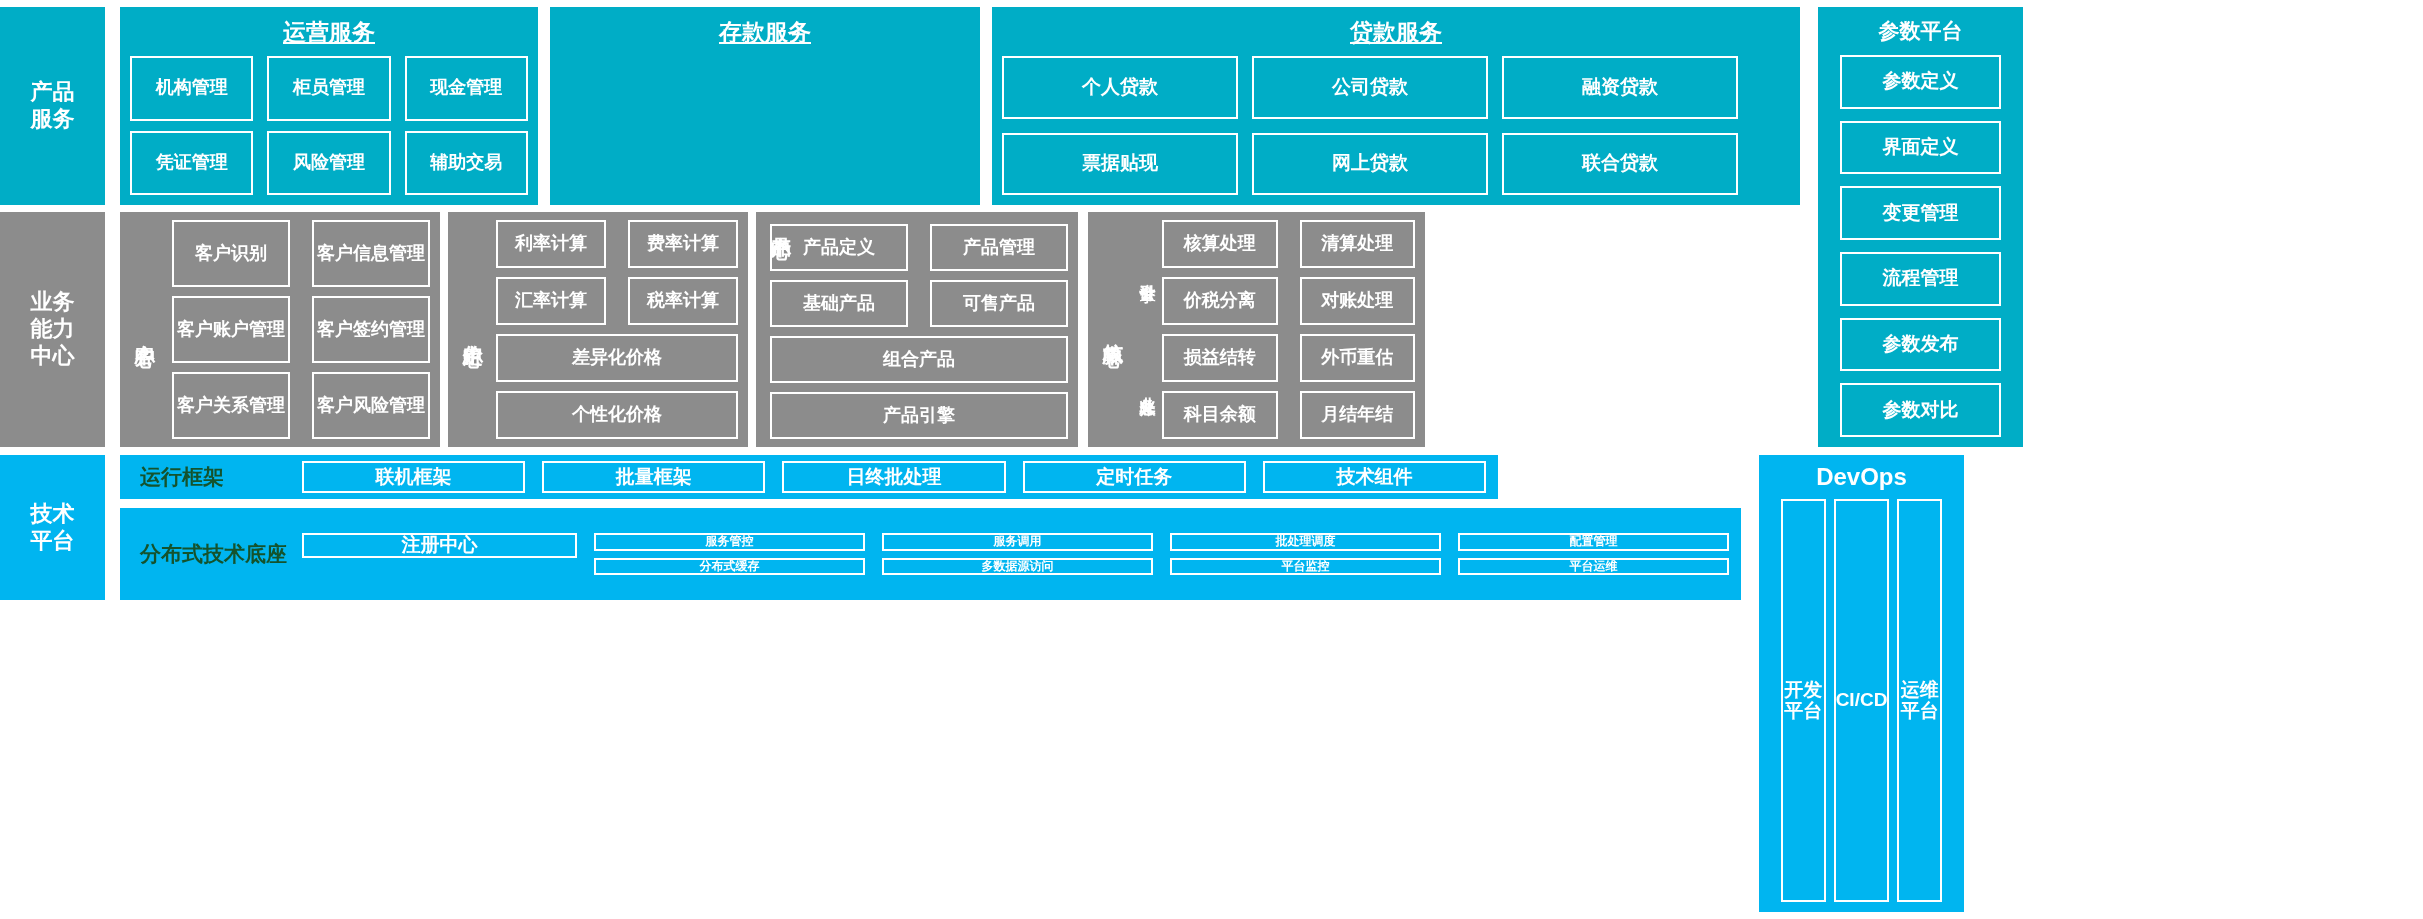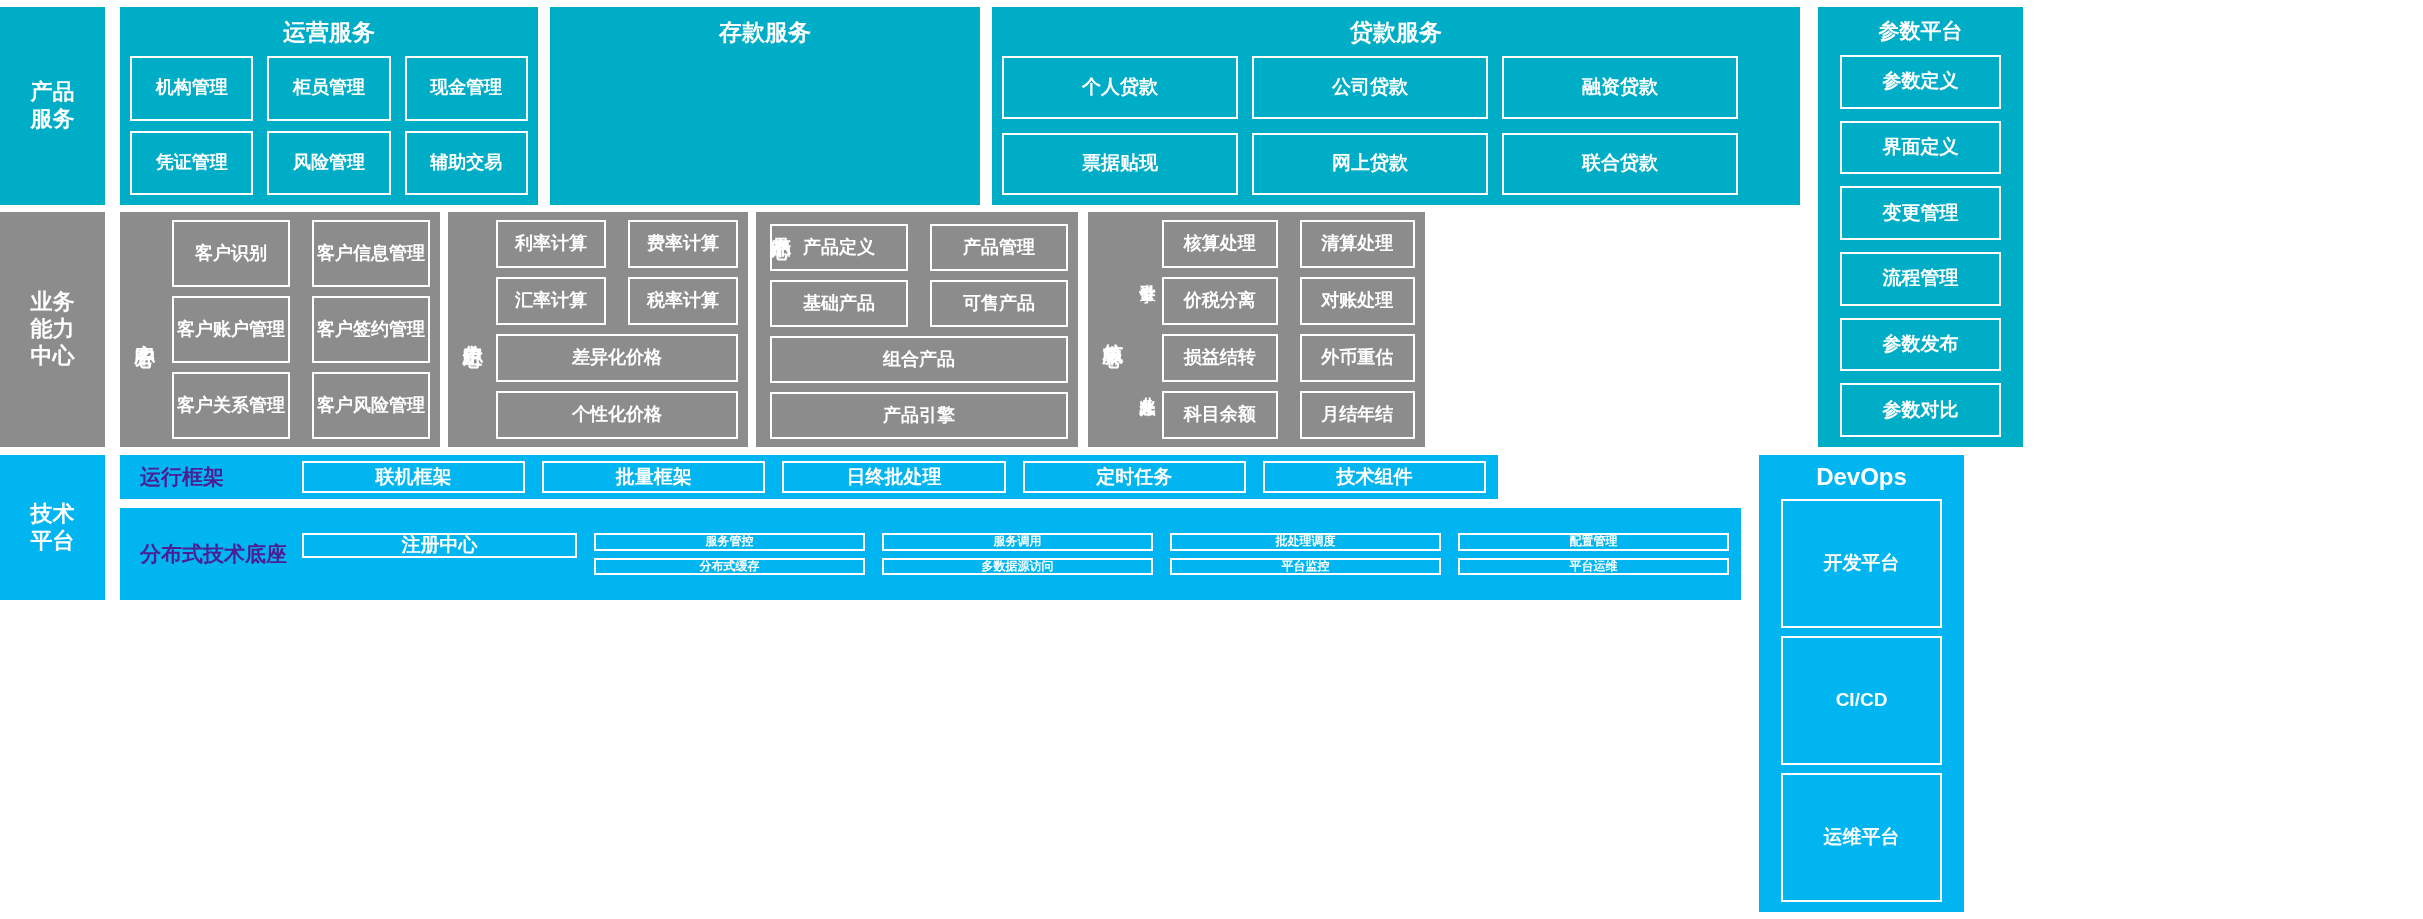--- a/index.html
+++ b/index.html
@@ -47,21 +47,21 @@
     width: 105px; height: 198px; margin-left: 0;
     background: #00ADC6;
     font-size: 22px;
   }
 
   .svc-panel {
     background: #00ADC6; height: 198px;
     padding: 8px 10px 10px 10px;
     display: flex; flex-direction: column;
   }
-  .svc-panel .panel-title { font-size: 23px; padding: 2px 0 8px; }
+  .svc-panel .panel-title { font-size: 23px; padding: 2px 0 8px; text-decoration: underline; }
   .svc-grid { display: flex; flex-direction: column; gap: 10px; flex: 1; }
   .svc-row { display: flex; gap: 14px; flex: 1; }
   .svc-row .cell { flex: 1; font-size: 19px; }
 
   #panel-operation { margin-left: 15px; width: 418px; }
   #panel-operation .svc-row .cell { font-size: 18px; }
   #panel-deposit   { margin-left: 12px; width: 430px; }
   #panel-loan      { margin-left: 12px; width: 808px; }
   #panel-loan .svc-row .cell { max-width: 236px; }
   #panel-loan .svc-grid { gap: 14px; }
@@ -114,21 +114,21 @@
     background: #00B5F0; font-size: 22px;
   }
   .tech-stack { margin-left: 15px; display: flex; flex-direction: column; gap: 9px; }
 
   .tech-row {
     background: #00B5F0;
     display: flex; align-items: center;
     padding: 8px 12px;
   }
   .tech-row-label {
-    color: #4c1d95; font-weight: bold; font-size: 21px;
+    color: #14532d; font-weight: bold; font-size: 21px;
     width: 170px; flex: none; padding-left: 8px;
   }
   .tech-items { flex: 1; display: flex; gap: 17px; }
   .tech-items .cell { flex: 1; font-size: 19px; }
   .tech-col { flex: 1; display: flex; flex-direction: column; gap: 7px; }
   .tech-col .cell { font-size: 12px; }
 
   #tech-row-runtime { width: 1378px; height: 44px; }
   #tech-row-runtime .cell { height: 32px; }
   #tech-row-base { width: 1621px; height: 92px; }
@@ -136,21 +136,21 @@
   #tech-row-base .reg-cell { flex: 1; }
   #tech-row-base .tech-col .cell { height: 28px; }
 
   .devops-col {
     background: #00B5F0; width: 205px;
     margin-left: 18px;
     padding: 6px 22px 10px 22px;
     display: flex; flex-direction: column;
   }
   .devops-col .panel-title { font-size: 24px; padding: 2px 0 8px; }
-  .devops-list { display: flex; flex-direction: column; gap: 8px; flex: 1; }
+  .devops-list { display: flex; flex-direction: row; gap: 8px; flex: 1; }
   .devops-list .cell { flex: 1; font-size: 19px; }
 </style>
 </head>
 <body>
 
 <div class="canvas">
 
   <div class="band top-band">
 
     <div class="sidelabel top-left-col">

